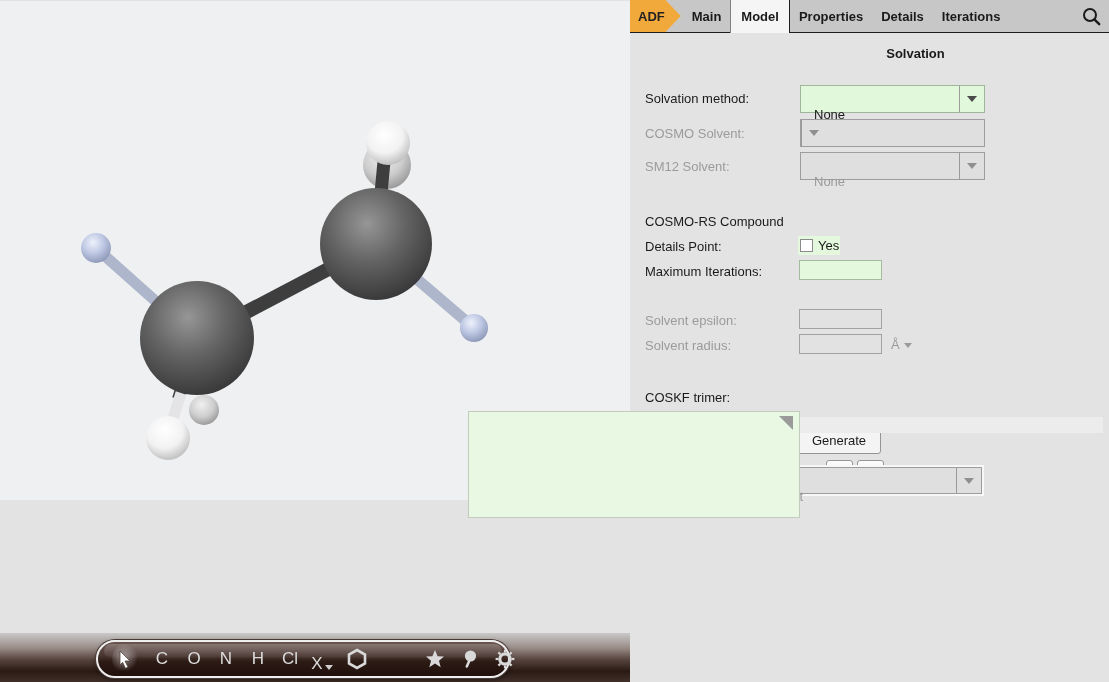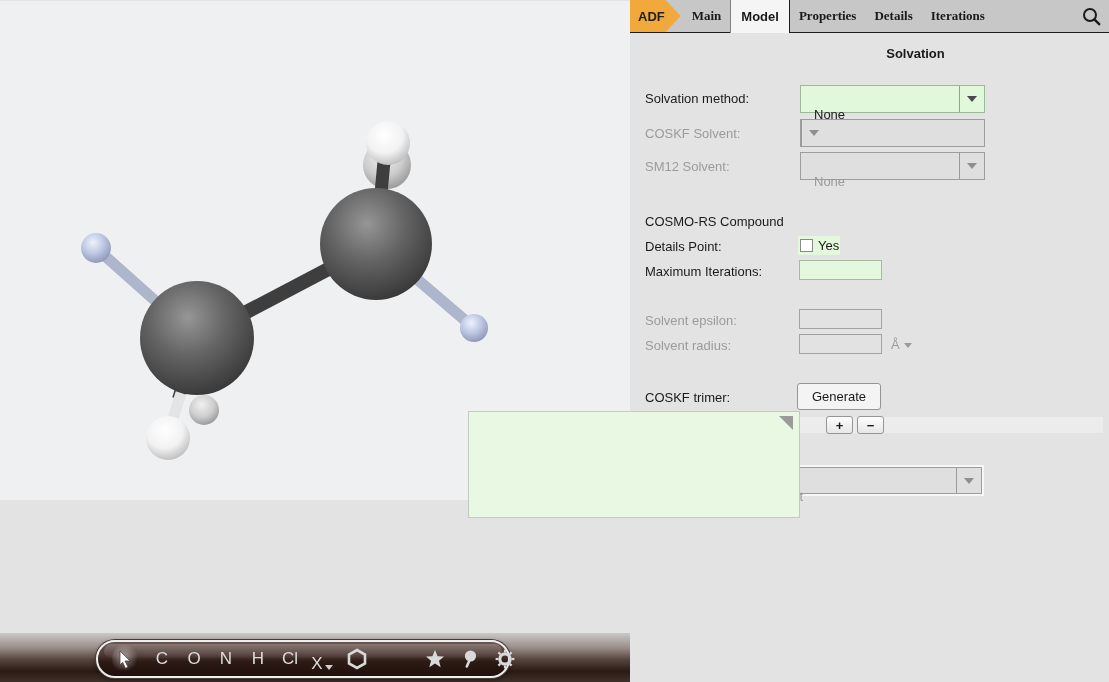--- a/index.html
+++ b/index.html
@@ -40,21 +40,21 @@
   .panel { position:absolute; left:630px; top:0; width:479px; height:682px; background:#e3e3e3; font-size:13px; color:#1a1a1a; }
 
   
   .tabbar { position:relative; height:33px; background:#c7c7c7; border-bottom:1px solid #1d1d1d;
             display:flex; align-items:stretch; font-weight:bold; }
   .tab { display:flex; align-items:center; padding:4px 10px; color:#1a1a1a; }
   .tab-adf { background:#f2a93b; padding:0 16px 0 8px; margin-right:2px;
      clip-path:polygon(0 0,70% 0,100% 50%,70% 100%,0 100%); color:#222;text-align:right; }
   .tab-active { background:#f5f5f5; border-left:1px solid #808080; border-right:1px solid #1d1d1d;
      margin-bottom:-1px; }
-  .tab-plain { padding:0 9px;font-family:Liberation Serif, serif; }
+  .tab-plain { padding:0 9px; }
   .tabbar .spacer { flex:1; }
   .search-btn { display:flex; align-items:center; padding:0 8px; }
 
   
   .panel-header { position:absolute; left:0; top:40px; width:571px; height:24px; }
   .panel-title { text-align:center; font-weight:bold; font-size:13px; padding-top:6px; }
   .circle-icon { position:absolute; top:2px; border-radius:50%; display:flex; align-items:center; justify-content:center; }
   .menu-circle { right:33px; width:19px; height:19px; background:#c6cacc; }
   .menu-bars { width:9px; height:2px; background:#fff; box-shadow:0 -3px 0 #fff, 0 3px 0 #fff; }
   .help-circle { right:7px; width:19px; height:19px; background:#575757; color:#fff; font-size:12px; font-weight:bold; }
@@ -75,21 +75,21 @@
   .txt { position:absolute; left:169px; width:83px; height:20px; border:1px solid #a5bba0;
          background:#e3f8dc; font-size:13px; padding:0 4px; font-family:"Liberation Sans",sans-serif; }
   .txt.dis { background:#e2e2e2; border-color:#a2a2a2; }
 
   .chk-wrap { position:absolute; left:168px; width:42px; height:19px; background:#e3f8dc;
               display:flex; align-items:center; padding-left:2px; }
   .chk { width:13px; height:13px; background:#fff; border:1px solid #8a8a8a; margin-right:5px; }
 
   .btn { position:absolute; background:#f4f4f4; border:1px solid #959595; border-radius:3px;
          font-size:13px; color:#1a1a1a; display:flex; align-items:center; justify-content:center;
-         font-family:"Liberation Sans",sans-serif; }
+         font-family:"Liberation Sans",sans-serif;margin-top:44px; }
   .btn-generate { left:167px; top:383px; width:84px; height:27px; }
 
   .list-strip { position:absolute; left:170px; top:417px; width:303px; height:16px; background:#ececec; }
   .btn-plus  { left:196px; top:416px; width:27px; height:18px; font-weight:bold;
                background:linear-gradient(#fdfdfd,#e7e7e7); }
   .btn-minus { left:227px; top:416px; width:27px; height:18px; font-weight:bold;
                background:linear-gradient(#fdfdfd,#e7e7e7); }
 
   .dd-klamt { left:126px; top:467px; width:226px; height:27px; box-shadow:0 0 0 2px #f7f7f7; }
 
@@ -230,21 +230,21 @@
     </div>
 
     <div class="lbl" style="top:91px">Solvation method:</div>
     <div class="dd" style="top:85px">
       <div class="val">None</div>
       <div class="arr">
           <span class="tri-dn"></span>
         </div>
     </div>
 
-    <div class="lbl dis" style="top:126px">COSKF Solvent:</div>
+    <div class="lbl dis" style="top:126px">COSMO Solvent:</div>
     <div class="dd dis" style="top:119px">
       <div class="arr">
           <span class="tri-dn"></span>
         </div>
     </div>
 
     <div class="lbl dis" style="top:159px">SM12 Solvent:</div>
     <div class="dd dis" style="top:152px">
       <div class="val">None</div>
       <div class="arr">

